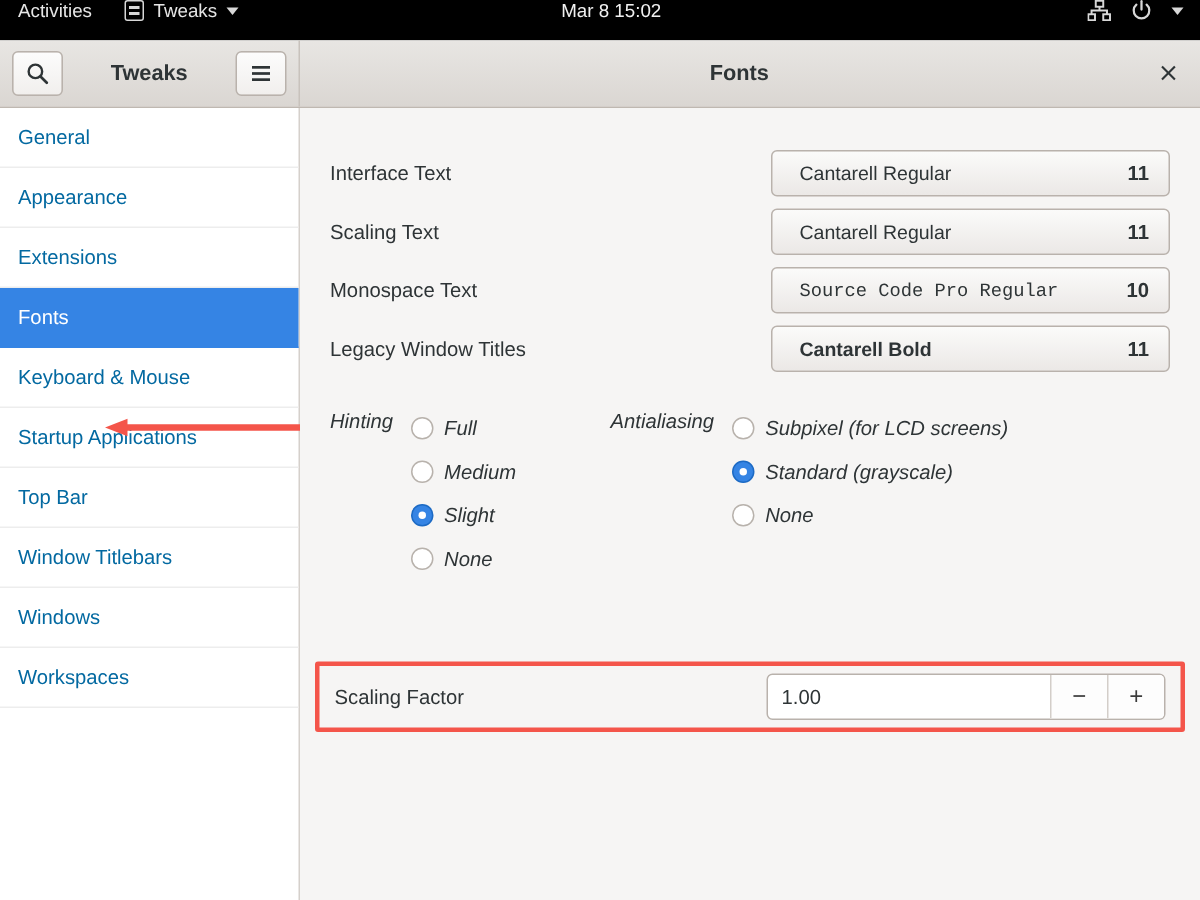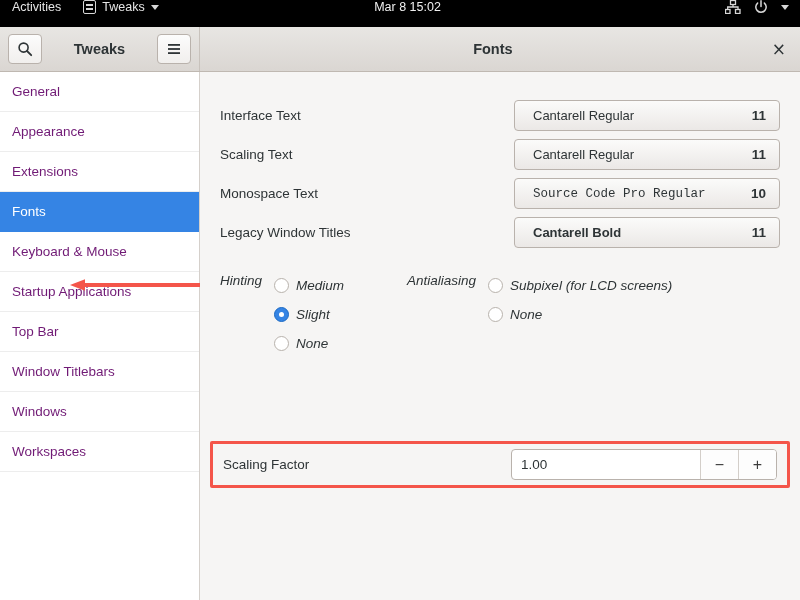--- a/index.html
+++ b/index.html
@@ -90,21 +90,21 @@
   .body-row { display: flex; height: 528px; }
 
   
   .sidebar {
     width: 200px; min-width: 200px; height: 100%;
     background: #ffffff; border-right: 1px solid #d5d0cb;
     position: relative;
   }
   .side-item {
     height: 40px; display: flex; align-items: center;
-    padding-left: 12px; font-size: 13.5px; color: #701a75;
+    padding-left: 12px; font-size: 13.5px; color: #0369a1;
     border-bottom: 1px solid #ededed; cursor: pointer;
   }
   .side-item.selected { background: #3584e4; color: #ffffff; border-bottom-color: #3584e4; }
 
   
   .arrow {
     position: absolute; left: 68px; top: 206px;
     width: 136px; height: 14px; pointer-events: none;
   }
 
@@ -302,39 +302,47 @@
         </div>
       </div>
 
       <div class="radio-section">
 
         <div class="radio-col">
           <div class="rgroup-label">Hinting</div>
           <div class="rlist">
             <div class="ritem">
               <span class="rmark"></span>
+              <span class="rtext">Full</span>
+              </div>
+            <div class="ritem">
+              <span class="rmark"></span>
               <span class="rtext">Medium</span>
               </div>
             <div class="ritem on">
               <span class="rmark"></span>
               <span class="rtext">Slight</span>
               </div>
             <div class="ritem">
               <span class="rmark"></span>
               <span class="rtext">None</span>
               </div>
           </div>
         </div>
 
         <div class="radio-col radio-col-2">
           <div class="rgroup-label">Antialiasing</div>
           <div class="rlist">
             <div class="ritem">
               <span class="rmark"></span>
               <span class="rtext">Subpixel (for LCD screens)</span>
+              </div>
+            <div class="ritem on">
+              <span class="rmark"></span>
+              <span class="rtext">Standard (grayscale)</span>
               </div>
             <div class="ritem">
               <span class="rmark"></span>
               <span class="rtext">None</span>
               </div>
           </div>
         </div>
 
       </div>
 

